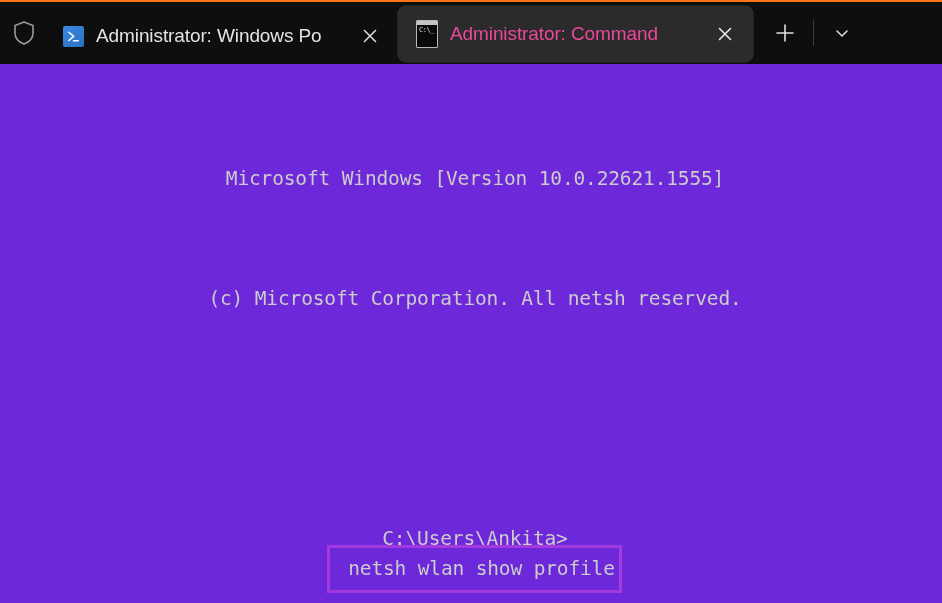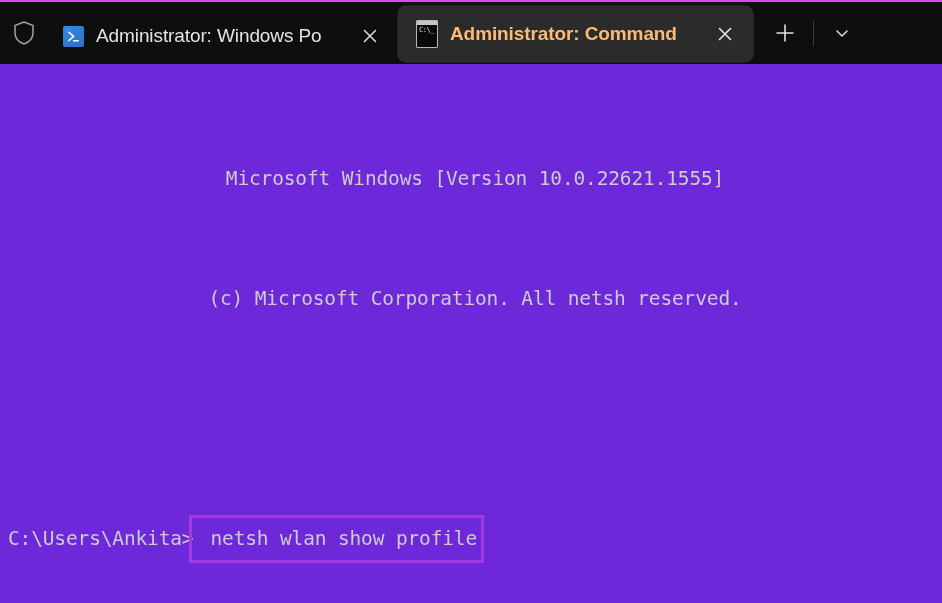--- a/index.html
+++ b/index.html
@@ -11,21 +11,21 @@
     overflow: hidden;
     background: #0c0c0c;
     font-family: "Liberation Sans", sans-serif;
   }
 
   #app {
     position: relative;
     width: 942px;
     height: 603px;
     background: #0c0c0c;
-    border-top: 2px solid #d946ef;
+    border-top: 2px solid #f97316;
     overflow: hidden;
   }
 
   
   .tabbar {
     position: relative;
     height: 62px;
     width: 100%;
     background: #0e0e0e;
     display: flex;
@@ -121,22 +121,22 @@
   }
 
   .tab.inactive .tab-title {
     color: #e3e3e3;
     font-weight: 400;
     -webkit-mask-image: linear-gradient(to right, #000 92%, transparent 100%);
     mask-image: linear-gradient(to right, #000 92%, transparent 100%);
   }
 
   .tab.active .tab-title {
-    color: #fdba74;
-    font-weight: 700;
+    color: #ec4899;
+    font-weight: 400;
   }
 
   .tab-close {
     flex: 0 0 36px;
     width: 36px;
     height: 36px;
     display: flex;
     align-items: center;
     justify-content: center;
     border-radius: 4px;
@@ -186,20 +186,21 @@
   }
 
   .term-line { height: 30px; }
   .term-blank { height: 30px; }
 
   .prompt-line {
     position: relative;
     display: flex;
     align-items: center;
     height: 30px;
+    flex-direction: column;
   }
 
   .prompt-path { color: #cccccc; }
 
   .cmd-highlight {
     position: relative;
     color: #cccccc;
     padding: 6px 4px 6px 18px;
     margin: -6px 0 -6px -1px;
     outline: 3px solid #a33ae0;

